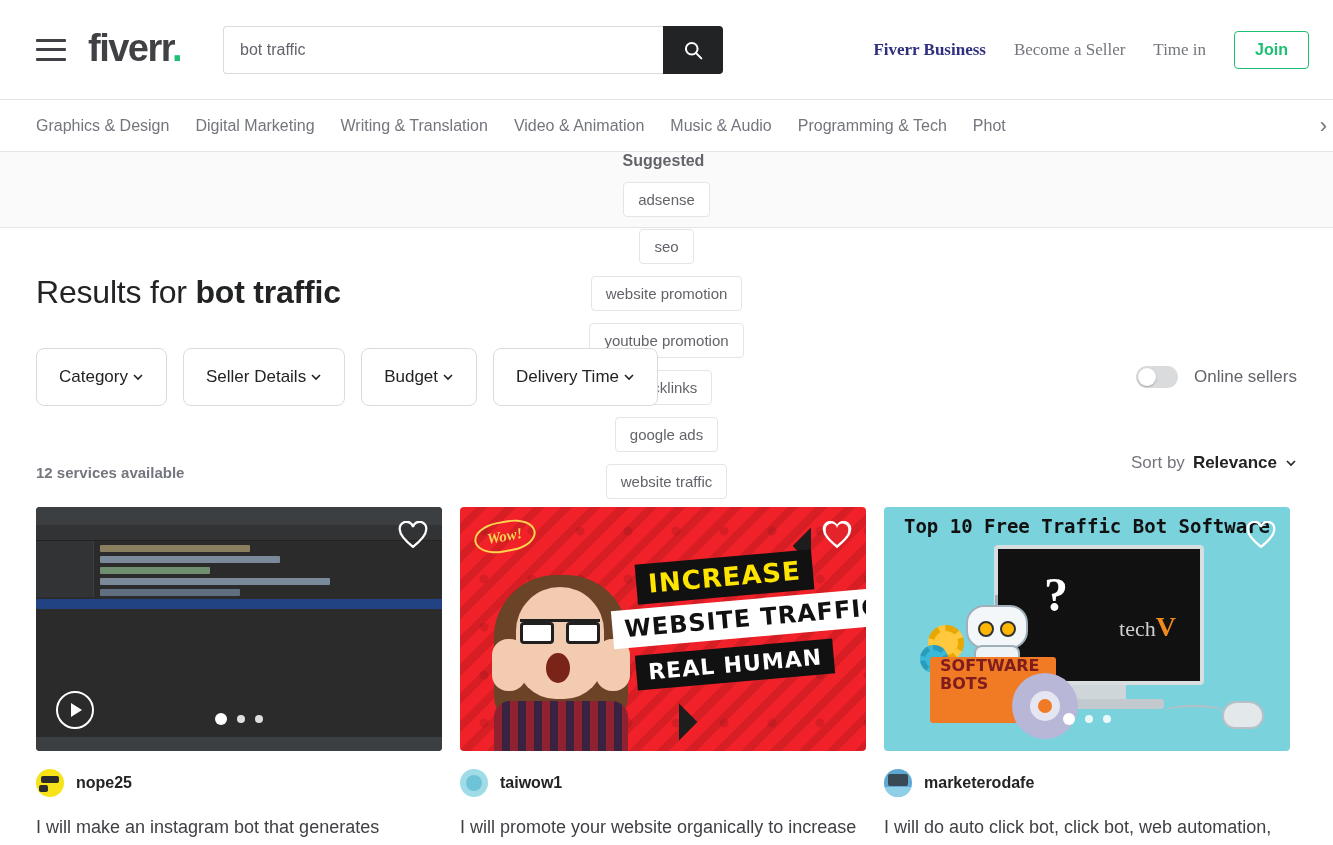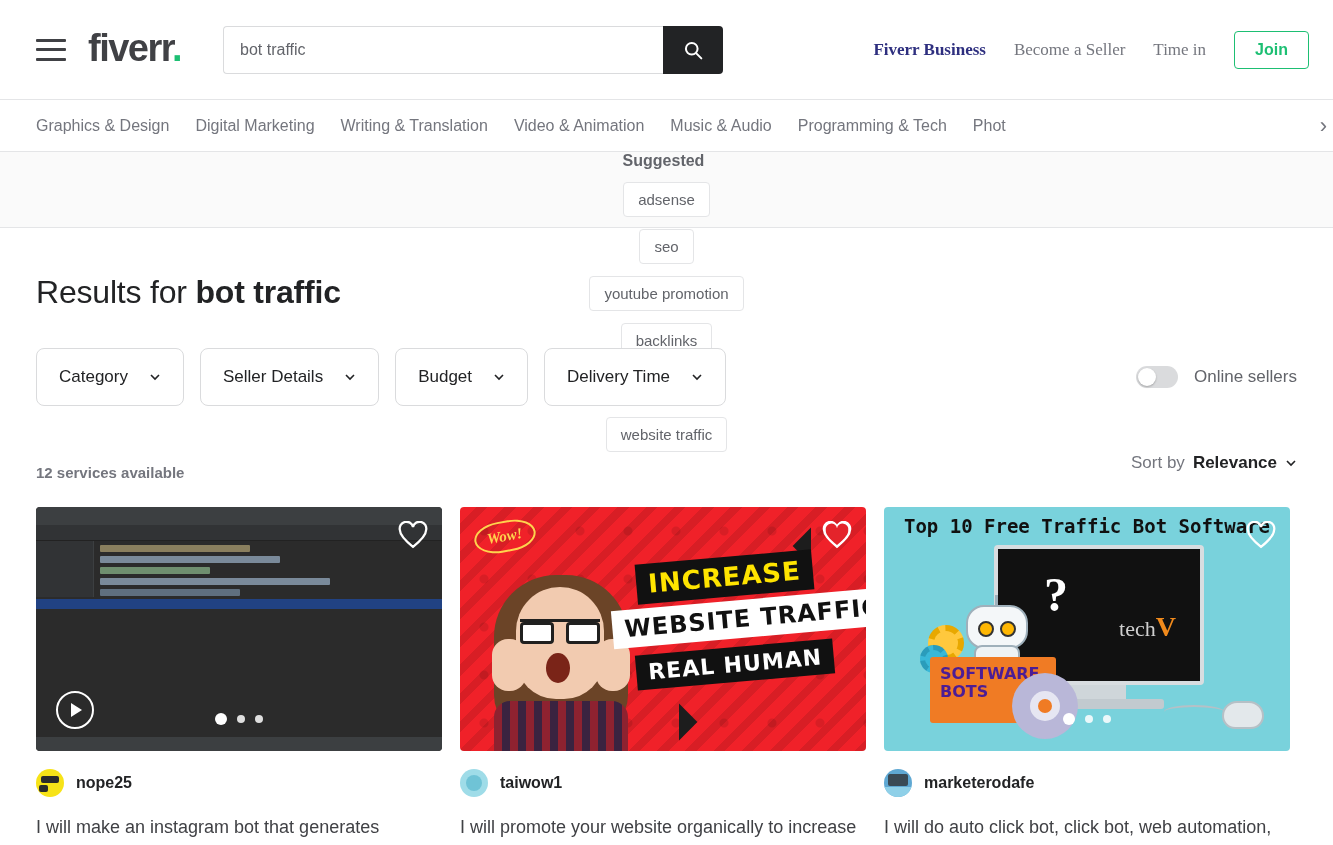--- a/index.html
+++ b/index.html
@@ -113,21 +113,21 @@
   }
   .results-title b { font-weight: bold; }
 
   .filters {
     display: flex; align-items: center; margin-top: 37px;
     gap: 16px;
   }
   .filter-btn {
     border: 1px solid #dadbdd; background: #fff; border-radius: 8px;
     height: 58px; padding: 0 22px; font-size: 17px; color: #222325;
-    display: flex; align-items: center; gap: 21px; cursor: pointer;
+    display: flex; align-items: center; gap: 4px; cursor: pointer;
     font-family: "Liberation Sans", sans-serif; white-space: nowrap;
   }
   .chev { width: 12px; height: 12px; flex: none; }
   .toggle-wrap {
     margin-left: auto; display: flex; align-items: center; gap: 16px; cursor: pointer;
   }
   .toggle {
     width: 42px; height: 22px; border-radius: 11px; background: #dadbdd;
     position: relative; flex: none;
   }
@@ -304,22 +304,22 @@
     background: #eef3f6; border: 2px solid #9fb0bb; border-radius: 8px;
   }
   .gear {
     position: absolute; border-radius: 50%;
   }
   .gear1 { left: 44px; top: 118px; width: 36px; height: 36px; background: #ffc83d; border: 6px dashed #e8a800; }
   .gear2 { left: 36px; top: 138px; width: 28px; height: 28px; background: #39b8d8; border: 5px dashed #2a9cbb; }
   .swbox {
     position: absolute; left: 46px; top: 150px; width: 126px; height: 66px;
     background: #f07b24; border-radius: 3px;
-    color: #4c1d95; font-weight: bold; font-size: 16px;
-    font-family: "DejaVu Sans", sans-serif; padding: 8px 0 0 10px; line-height: 1.15;
+    color: #7f1d1d; font-weight: bold; font-size: 16px;
+    font-family: "DejaVu Sans", sans-serif; padding: 0 0 0 10px; line-height: 1.15;
   }
   .disc {
     position: absolute; left: 128px; top: 166px; width: 66px; height: 66px;
     border-radius: 50%; background: #b9b7d8;
     display: flex; align-items: center; justify-content: center;
   }
   .disc .inner { width: 30px; height: 30px; border-radius: 50%; background: #e6e6f2; display: flex; align-items: center; justify-content: center; }
   .disc .hole { width: 14px; height: 14px; border-radius: 50%; background: #f07b24; }
   .mouse {
     position: absolute; right: 26px; bottom: 22px; width: 42px; height: 28px;
@@ -385,20 +385,21 @@
   <span class="catnav-item">Phot</span>
   <div class="catnav-fade">
     <span class="chev-right">›</span>
   </div>
 </div>
 
 <div class="suggested">
   <span class="suggested-label">Suggested</span>
   <span class="tag">adsense</span>
   <span class="tag">seo</span>
+  <span class="tag">website promotion</span>
   <span class="tag">youtube promotion</span>
   <span class="tag">backlinks</span>
   <span class="tag">google ads</span>
   <span class="tag">website traffic</span>
 </div>
 
 <div class="main">
 
   <div class="results-title">
     <span>Results for </span><b>bot traffic</b>

